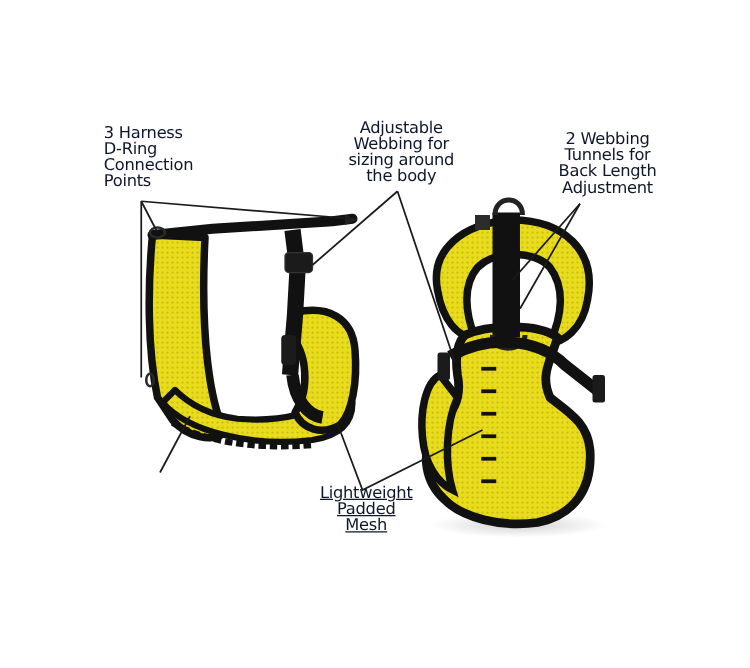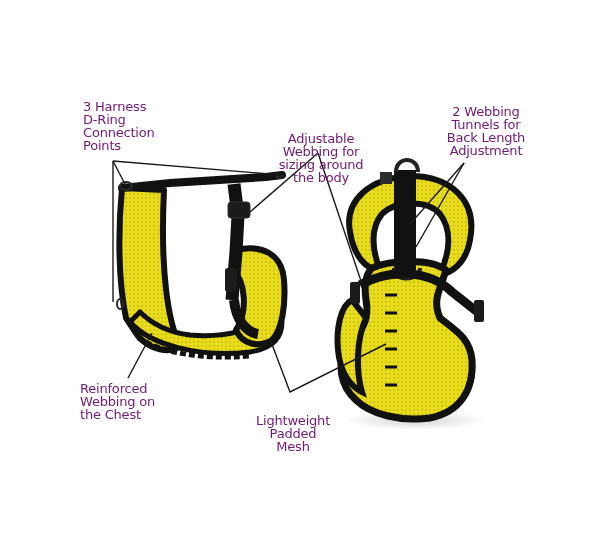--- a/index.html
+++ b/index.html
@@ -1,22 +1,22 @@
 <!DOCTYPE html>
 <html><head>
   <meta charset="utf-8">
   <style>
     html, body { margin: 0; padding: 0; background: #ffffff; }
     body { width: 600px; height: 534px; position: relative; overflow: hidden;
            font-family: "DejaVu Sans", "Liberation Sans", sans-serif; }
     .stage { position: absolute; left: 0; top: 0; width: 600px; height: 534px; }
-    .label { position: absolute; color: #701a75; font-size: 13px; line-height: 13px;
+    .label { position: absolute; color: #0f172a; font-size: 13px; line-height: 13px;
              letter-spacing: -0.2px; white-space: pre; }
     .label.left { text-align: left; }
-    .label.center { text-align: center; margin-top: 36px; }
+    .label.center { text-align: center; }
     .label.right { text-align: center; }
     svg.art { position: absolute; left: 0; top: 0; }
   </style>
 </head>
 <body>
 
 <div class="stage">
 
   <svg class="art" width="600" height="534" viewBox="0 0 600 534">
     <defs>
@@ -121,20 +121,17 @@
   <div class="label center" style="left:266px; top:96px; width:110px;">Adjustable
 Webbing for
 sizing around
 the body</div>
 
   <div class="label right" style="left:446px; top:105px; width:80px;">2 Webbing
 Tunnels for
 Back Length
 Adjustment</div>
 
-  <div class="label left" style="left:80px; top:382px;">Reinforced
-Webbing on
-the Chest</div>
 
-  <div class="label center" style="left:248px; top:378px; width:90px;">Lightweight
+  <div class="label center" style="left:248px; top:388px; width:90px;text-decoration:underline;">Lightweight
 Padded
 Mesh</div>
 </div>
 
 </body></html>

